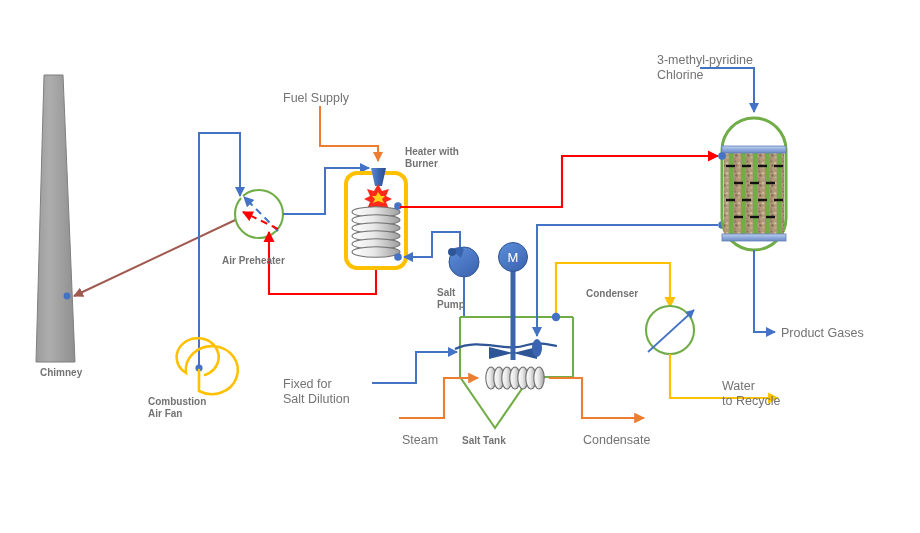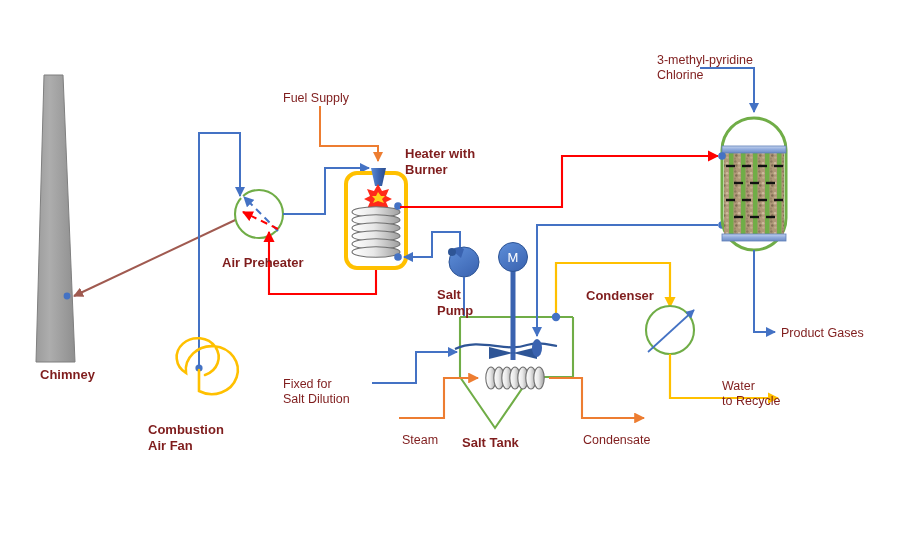--- a/index.html
+++ b/index.html
@@ -1,23 +1,23 @@
 <!DOCTYPE html>
 <html><head>
 <meta charset="utf-8">
 <style>
   html,body{margin:0;padding:0;background:#ffffff;}
   body{width:920px;height:533px;overflow:hidden;
        font-family:"Liberation Sans","DejaVu Sans",sans-serif;}
   #stage{position:relative;width:920px;height:533px;background:#fff;}
   svg#pfd{position:absolute;left:0;top:0;width:920px;height:533px;}
-  .lbl{position:absolute;color:#7f1d1d;white-space:pre;line-height:1.22;}
+  .lbl{position:absolute;color:#737373;white-space:pre;line-height:1.22;}
   .lbl.bold{font-weight:bold;}
   .t13{font-size:12.5px;}
-  .t135{font-size:13px;}
+  .t135{font-size:10px;}
 </style>
 </head>
 <body>
 
 <div id="stage">
 
 <svg id="pfd" viewBox="0 0 920 533">
   <defs>
     <marker id="ar-blue" viewBox="0 0 10 10" refX="9" refY="5" markerWidth="5.2" markerHeight="5.2" orient="auto">
       <path d="M0,0 L10,5 L0,10 z" fill="#4472c4"></path>
@@ -240,21 +240,21 @@
 
   <g>
     <polyline points="754,250 754,332 775,332" fill="none" stroke="#4472c4" stroke-width="2" marker-end="url(#ar-blue)"></polyline>
   </g>
 </svg>
 
 <div class="lbl bold t135" style="left:40px;top:367px;">Chimney</div>
 
 <div class="lbl bold t135" style="left:222px;top:255px;">Air Preheater</div>
 
-<div class="lbl bold t135" style="left:148px;top:422px;">Combustion
+<div class="lbl bold t135" style="left:148px;top:396px;">Combustion
 Air Fan</div>
 
 <div class="lbl bold t135" style="left:405px;top:146px;">Heater with
 Burner</div>
 
 <div class="lbl bold t135" style="left:437px;top:270px;margin-top:17px;">Salt
 Pump</div>
 
 <div class="lbl bold t135" style="left:462px;top:435px;">Salt Tank</div>
 

